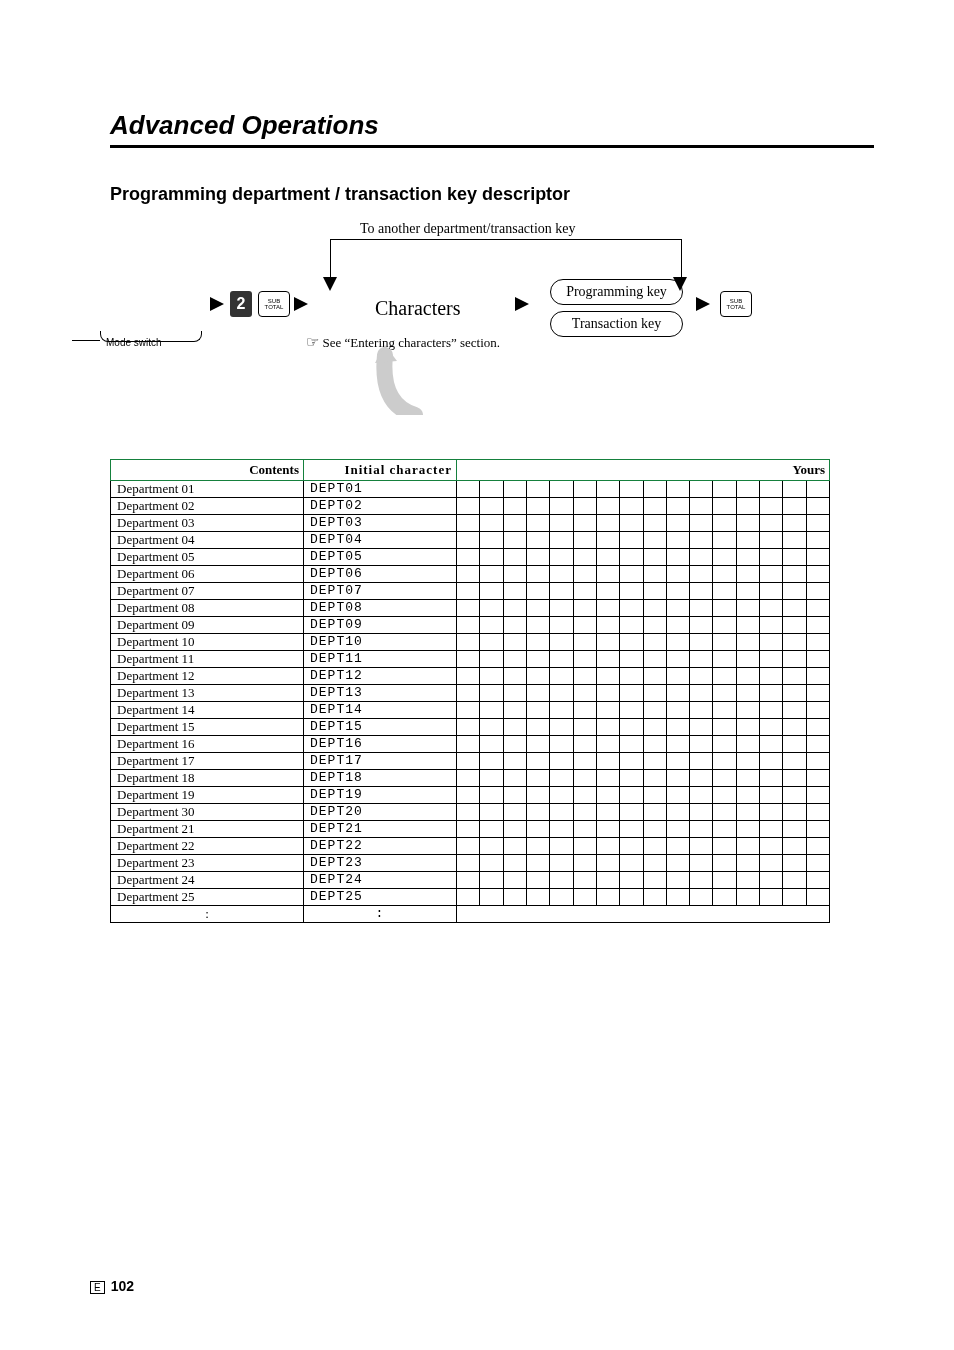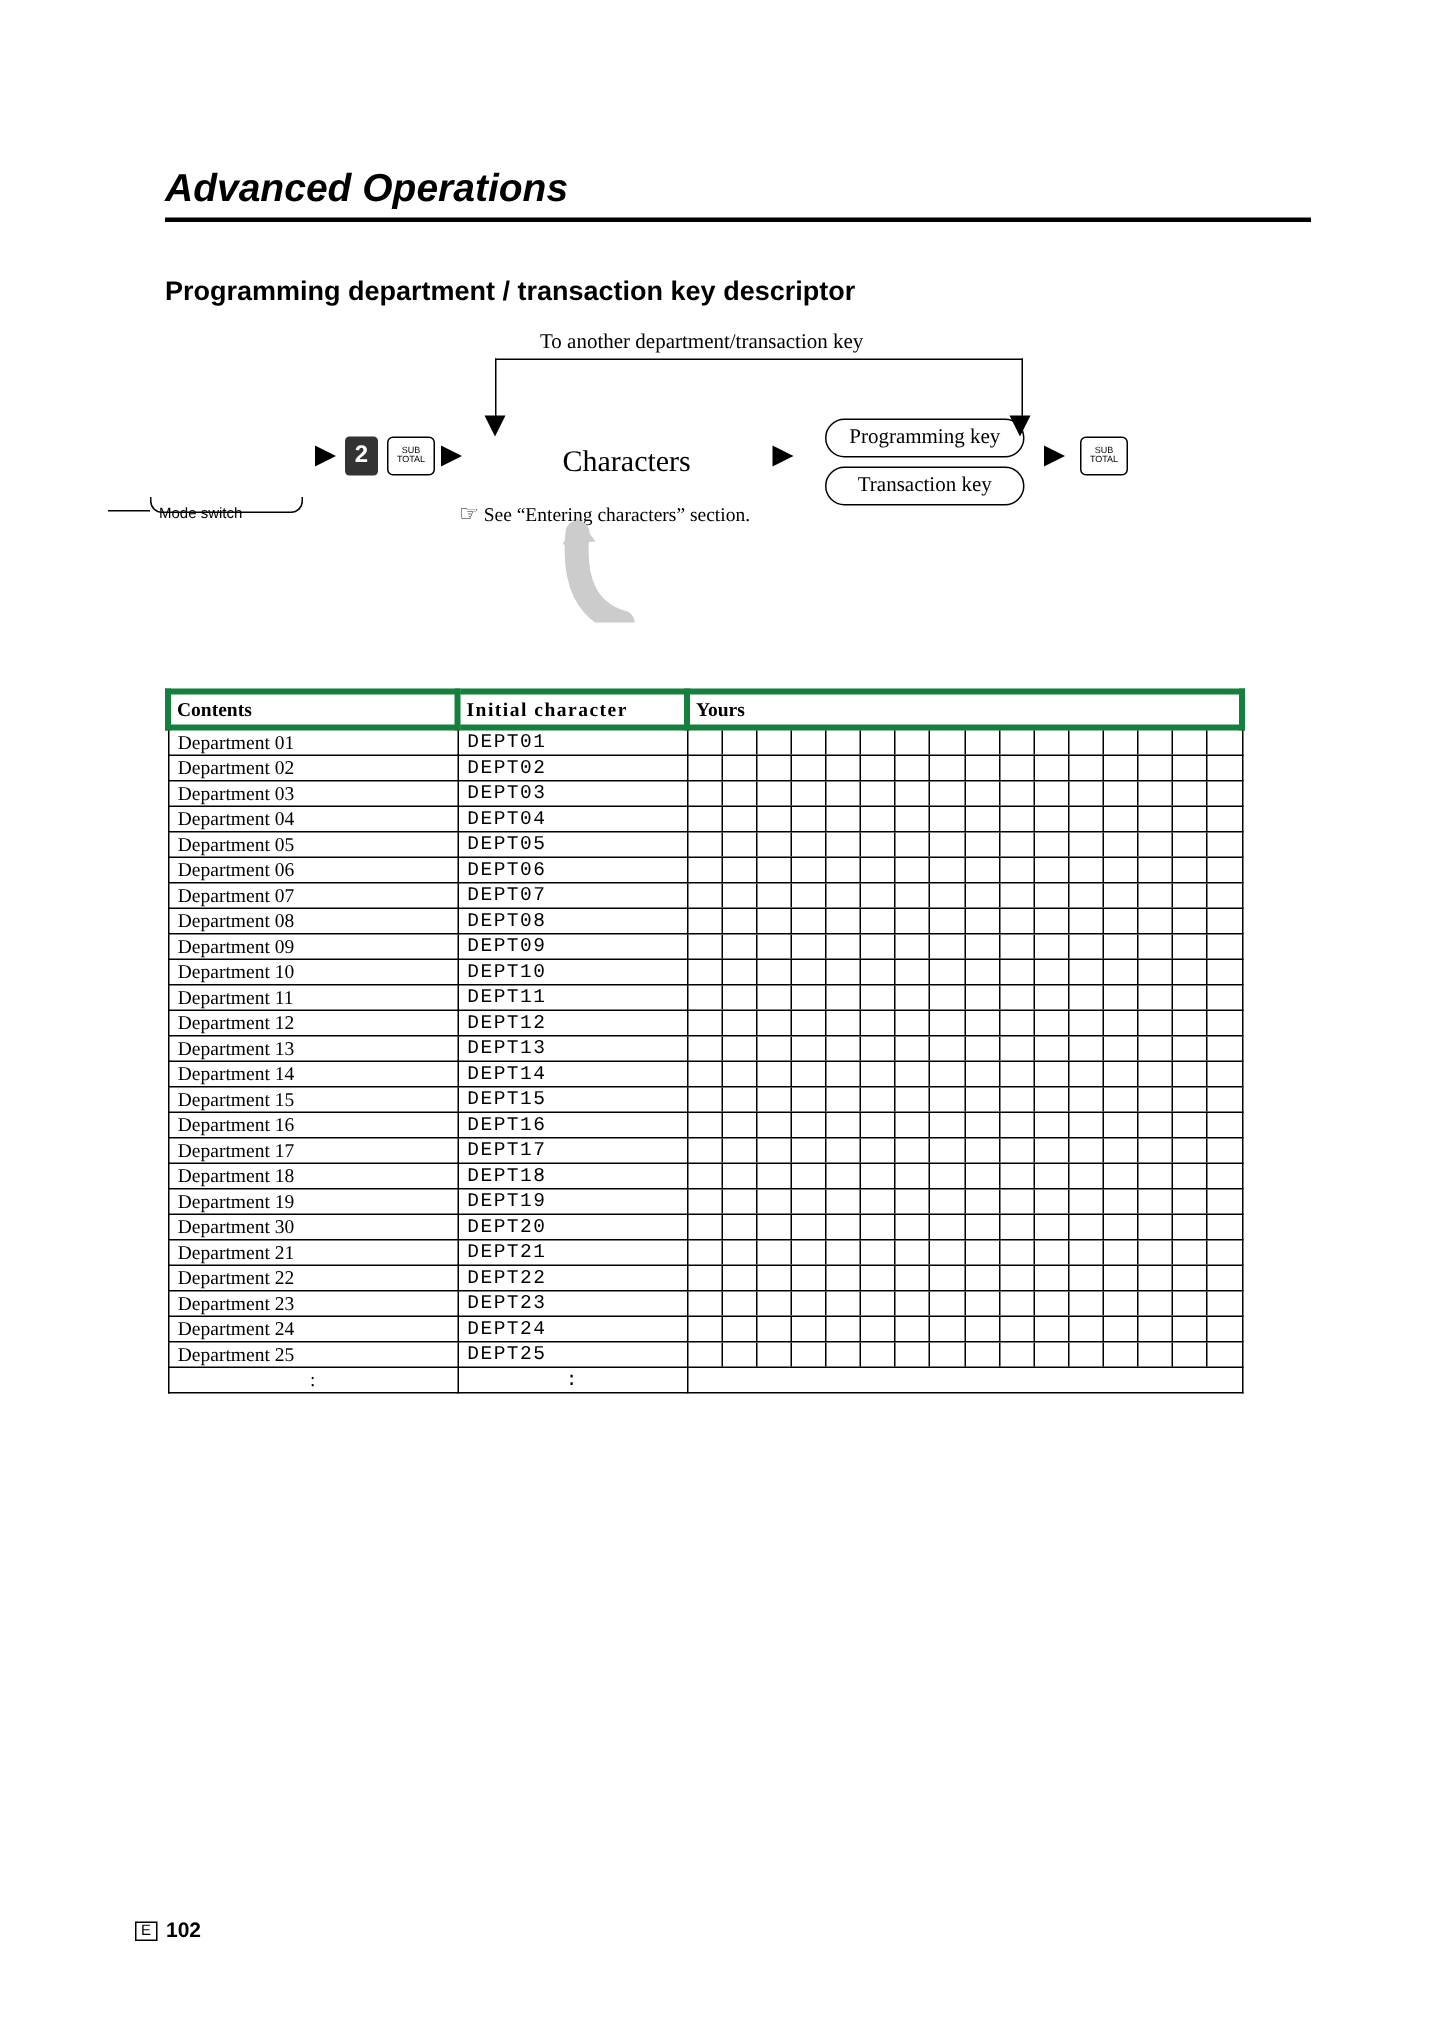--- a/index.html
+++ b/index.html
@@ -181,25 +181,25 @@
   }
 
   
   table.dept-table {
     border-collapse: collapse;
     width: 720px;
     margin-top: 14px;
     font-size: 13px;
   }
   table.dept-table th {
-    border: 4px solid #15803d;
+    border: 1px solid #15803d;
     font-family: "Times New Roman", Times, serif;
     font-weight: bold;
     padding: 2px 4px;
-    text-align: left;
+    text-align: right;
   }
   table.dept-table td {
     border: 1px solid #000;
     padding: 0px 6px;
     height: 16px;
     line-height: 16px;
     vertical-align: middle;
   }
   .col-contents { width: 180px; }
   .col-init { width: 140px; font-family: "Courier New", monospace; letter-spacing: 1px; }

